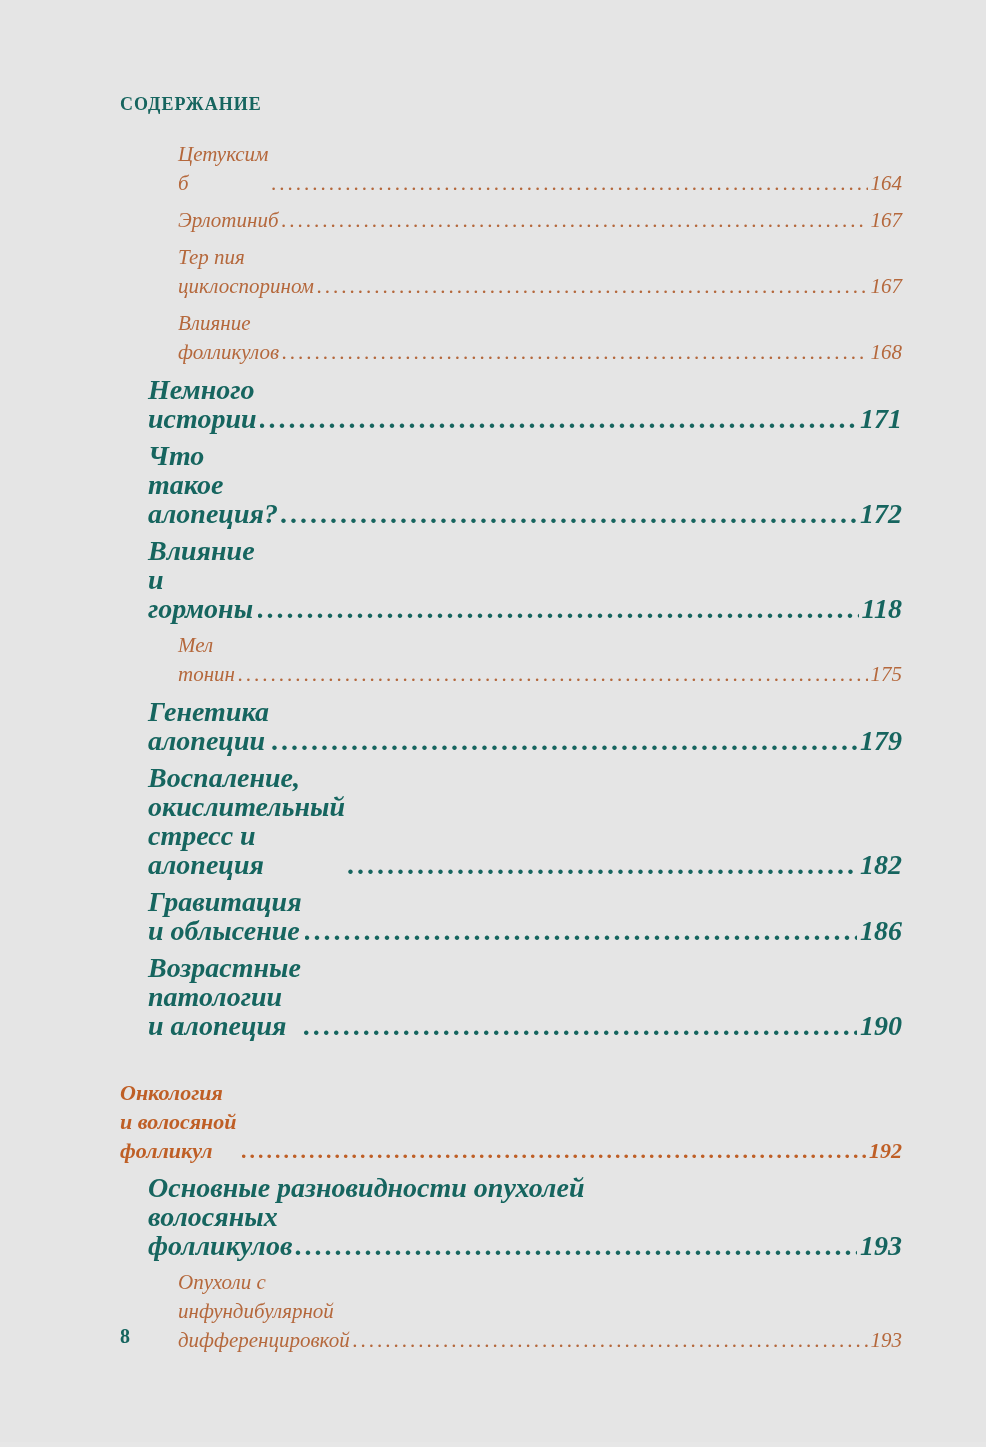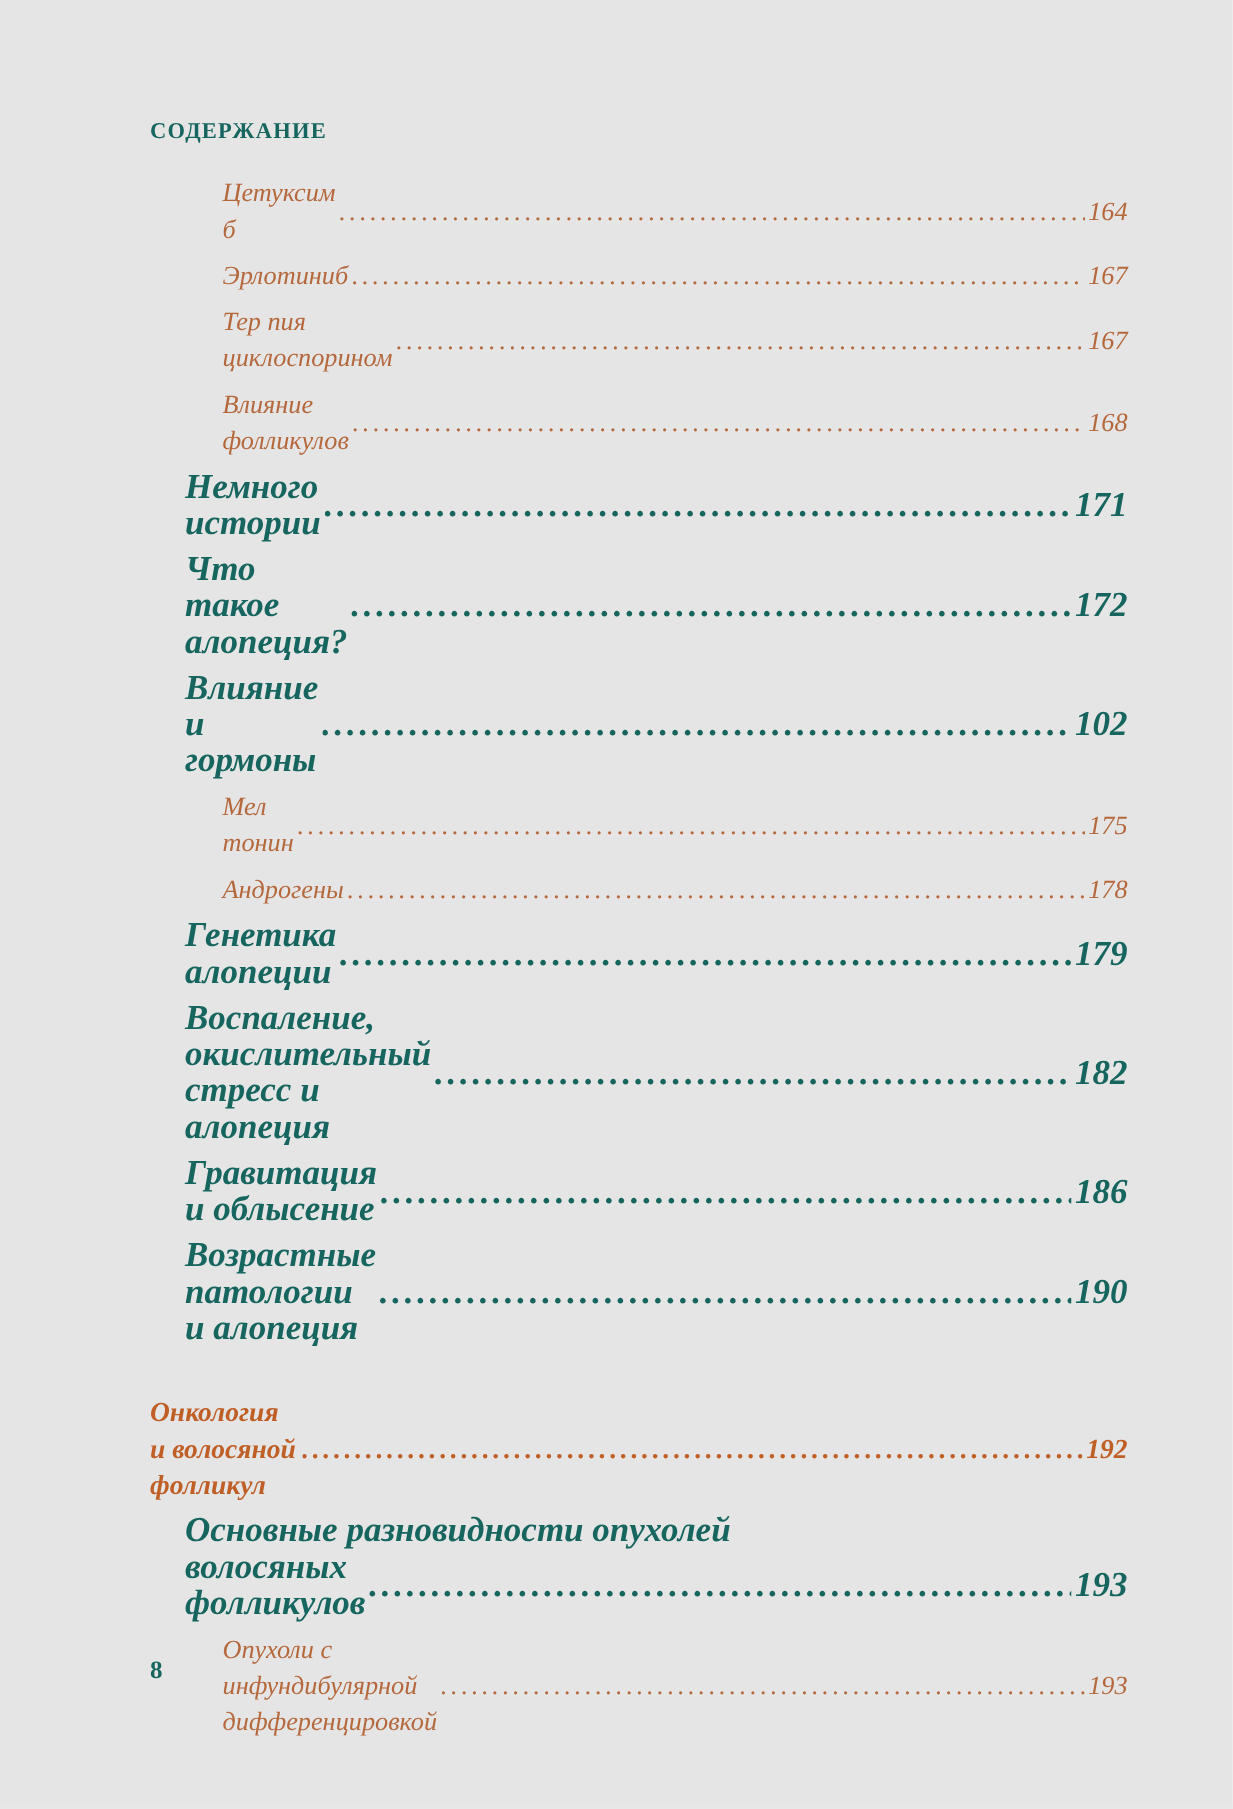--- a/index.html
+++ b/index.html
@@ -38,21 +38,21 @@
     width: 782px;
   }
   .entry {
     margin-bottom: 8px;
   }
   .entry.gap {
     margin-top: 38px;
   }
   .entry .line {
     display: flex;
-    align-items: center;
+    align-items: flex-end;
     line-height: 29px;
     font-style: italic;
   }
   
   .entry.level-1 {
     color: var(--orange, #bf5f26);
     font-weight: bold;
     font-size: 22px;
   }
   
@@ -140,35 +140,28 @@
         <div class="line">
           <span class="t">Что такое алопеция?</span>
           <span class="dots"></span>
           <span class="pg">172</span>
         </div>
       </div>
       <div class="entry level-2">
         <div class="line">
           <span class="t">Влияние и гормоны</span>
           <span class="dots"></span>
-          <span class="pg">102</span>
+          <span class="pg">118</span>
         </div>
       </div>
       <div class="entry level-3">
         <div class="line">
           <span class="t">Мел тонин</span>
           <span class="dots"></span>
           <span class="pg">175</span>
-        </div>
-      </div>
-      <div class="entry level-3">
-        <div class="line">
-          <span class="t">Андрогены</span>
-          <span class="dots"></span>
-          <span class="pg">178</span>
         </div>
       </div>
       <div class="entry level-2">
         <div class="line">
           <span class="t">Генетика алопеции</span>
           <span class="dots"></span>
           <span class="pg">179</span>
         </div>
       </div>
       <div class="entry level-2">

